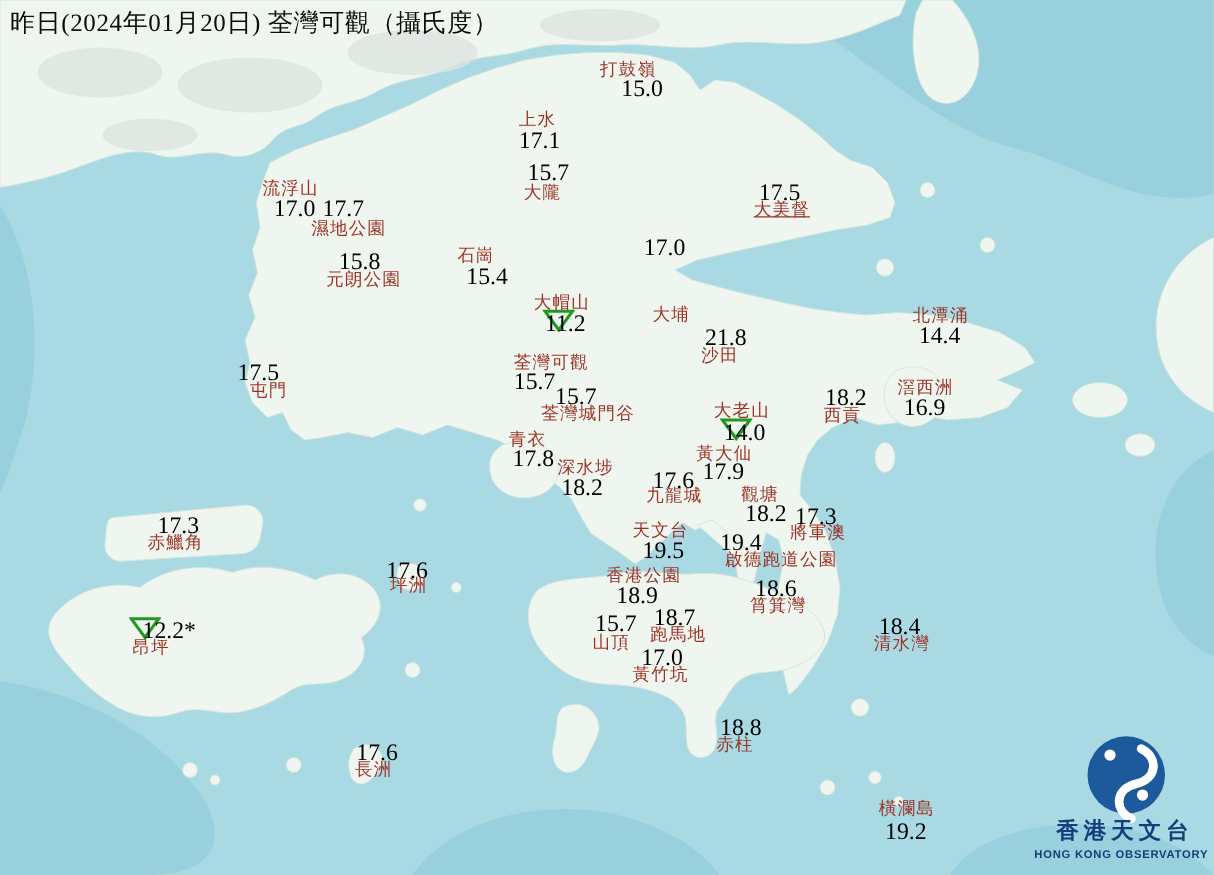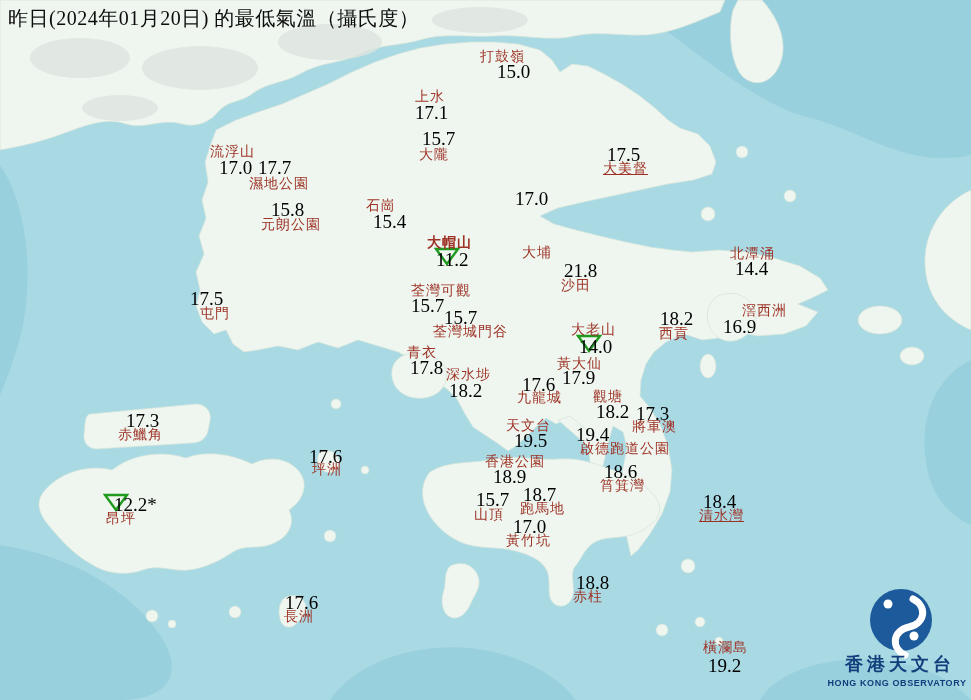--- a/index.html
+++ b/index.html
@@ -93,21 +93,21 @@
     <circle class="land" cx="152" cy="616" r="6"></circle>
     <circle class="land" cx="172" cy="624" r="4"></circle>
     <circle class="land" cx="235" cy="612" r="6"></circle>
     <circle class="land" cx="330" cy="536" r="6"></circle>
     <circle class="land" cx="336" cy="404" r="5"></circle>
     <circle class="land" cx="688" cy="566" r="7"></circle>
     <circle class="land" cx="365" cy="470" r="4"></circle>
   </g>
 </svg>
 
-<div class="map-title">昨日(2024年01月20日) 的最低氣溫（攝氏度）</div>
+<div class="map-title">昨日(2024年01月20日) 荃灣可觀（攝氏度）</div>
 
 <div id="stations">
     <span class="t-value" style="left: 497px; top: 64px;">15.0</span>
     <span class="t-name" style="left: 480px; top: 49px;">打鼓嶺</span>
     <span class="t-value" style="left: 415px; top: 105px;">17.1</span>
     <span class="t-name" style="left: 415px; top: 89px;">上水</span>
     <span class="t-value" style="left: 422px; top: 131px;">15.7</span>
     <span class="t-name" style="left: 419px; top: 147px;">大隴</span>
     <span class="t-value" style="left: 219px; top: 160px;">17.0</span>
     <span class="t-name" style="left: 210px; top: 144px;">流浮山</span>
@@ -118,35 +118,35 @@
     <span class="t-value" style="left: 373px; top: 214px;">15.4</span>
     <span class="t-name" style="left: 366px; top: 198px;">石崗</span>
     <span class="t-value" style="left: 607px; top: 147px;">17.5</span>
     <span class="t-name" style="left: 603px; top: 161px; text-decoration: underline;">大美督</span>
     <span class="t-value" style="left: 515px; top: 191px;">17.0</span>
     <span class="t-name" style="left: 522px; top: 205px; margin-top: 40px;">大埔</span>
     <span class="marker-tri" style="left: 434px; top: 247px;"><svg width="26" height="19" viewBox="0 0 26 19">
         <polygon points="2,2 24,2 13,17" fill="none" stroke="#1f9a1f" stroke-width="2.4"></polygon>
       </svg></span>
     <span class="t-value" style="left: 436px; top: 252px;">11.2</span>
-    <span class="t-name" style="left: 427px; top: 235px; font-weight: bold;">大帽山</span>
+    <span class="t-name" style="left: 427px; top: 235px;">大帽山</span>
     <span class="t-value" style="left: 411px; top: 298px;">15.7</span>
     <span class="t-name" style="left: 411px; top: 283px;">荃灣可觀</span>
     <span class="t-value" style="left: 444px; top: 310px;">15.7</span>
     <span class="t-name" style="left: 433px; top: 324px;">荃灣城門谷</span>
     <span class="t-value" style="left: 190px; top: 291px;">17.5</span>
     <span class="t-name" style="left: 200px; top: 306px;">屯門</span>
     <span class="t-value" style="left: 564px; top: 263px;">21.8</span>
     <span class="t-name" style="left: 561px; top: 278px;">沙田</span>
     <span class="t-value" style="left: 735px; top: 261px;">14.4</span>
     <span class="t-name" style="left: 730px; top: 246px;">北潭涌</span>
     <span class="t-value" style="left: 660px; top: 311px;">18.2</span>
     <span class="t-name" style="left: 659px; top: 326px;">西貢</span>
     <span class="t-value" style="left: 723px; top: 319px;">16.9</span>
-    <span class="t-name" style="left: 718px; top: 303px; margin-left: 24px;">滘西洲</span>
+    <span class="t-name" style="left: 718px; top: 303px;">滘西洲</span>
     <span class="marker-tri" style="left: 576px; top: 334px;"><svg width="26" height="19" viewBox="0 0 26 19">
         <polygon points="2,2 24,2 13,17" fill="none" stroke="#1f9a1f" stroke-width="2.4"></polygon>
       </svg></span>
     <span class="t-value" style="left: 579px; top: 339px;">14.0</span>
     <span class="t-name" style="left: 571px; top: 322px;">大老山</span>
     <span class="t-value" style="left: 410px; top: 360px;">17.8</span>
     <span class="t-name" style="left: 407px; top: 345px;">青衣</span>
     <span class="t-value" style="left: 449px; top: 383px;">18.2</span>
     <span class="t-name" style="left: 446px; top: 367px;">深水埗</span>
     <span class="t-value" style="left: 562px; top: 370px;">17.9</span>
@@ -176,21 +176,21 @@
     <span class="t-name" style="left: 106px; top: 511px;">昂坪</span>
     <span class="t-value" style="left: 476px; top: 492px;">15.7</span>
     <span class="t-name" style="left: 474px; top: 507px;">山頂</span>
     <span class="t-value" style="left: 523px; top: 487px;">18.7</span>
     <span class="t-name" style="left: 520px; top: 501px;">跑馬地</span>
     <span class="t-value" style="left: 513px; top: 519px;">17.0</span>
     <span class="t-name" style="left: 506px; top: 533px;">黃竹坑</span>
     <span class="t-value" style="left: 576px; top: 575px;">18.8</span>
     <span class="t-name" style="left: 573px; top: 589px;">赤柱</span>
     <span class="t-value" style="left: 703px; top: 494px;">18.4</span>
-    <span class="t-name" style="left: 699px; top: 508px; text-decoration: underline;">清水灣</span>
+    <span class="t-name" style="left: 699px; top: 508px;">清水灣</span>
     <span class="t-value" style="left: 285px; top: 595px;">17.6</span>
     <span class="t-name" style="left: 284px; top: 609px;">長洲</span>
     <span class="t-value" style="left: 708px; top: 626px; margin-top: 32px;">19.2</span>
     <span class="t-name" style="left: 703px; top: 640px;">橫瀾島</span>
   </div>
 
 <div>
   <svg style="position:absolute;left:820px;top:585px;" width="160" height="75" viewBox="820 585 160 75" xmlns="http://www.w3.org/2000/svg">
     <circle cx="901" cy="620" r="31" fill="var(--logo_blue)"></circle>
     <path d="M913,599 c14,7 13,24 -4,28 c-17,4 -18,21 -4,28" stroke="#ffffff" stroke-width="7" fill="none" stroke-linecap="round"></path>

